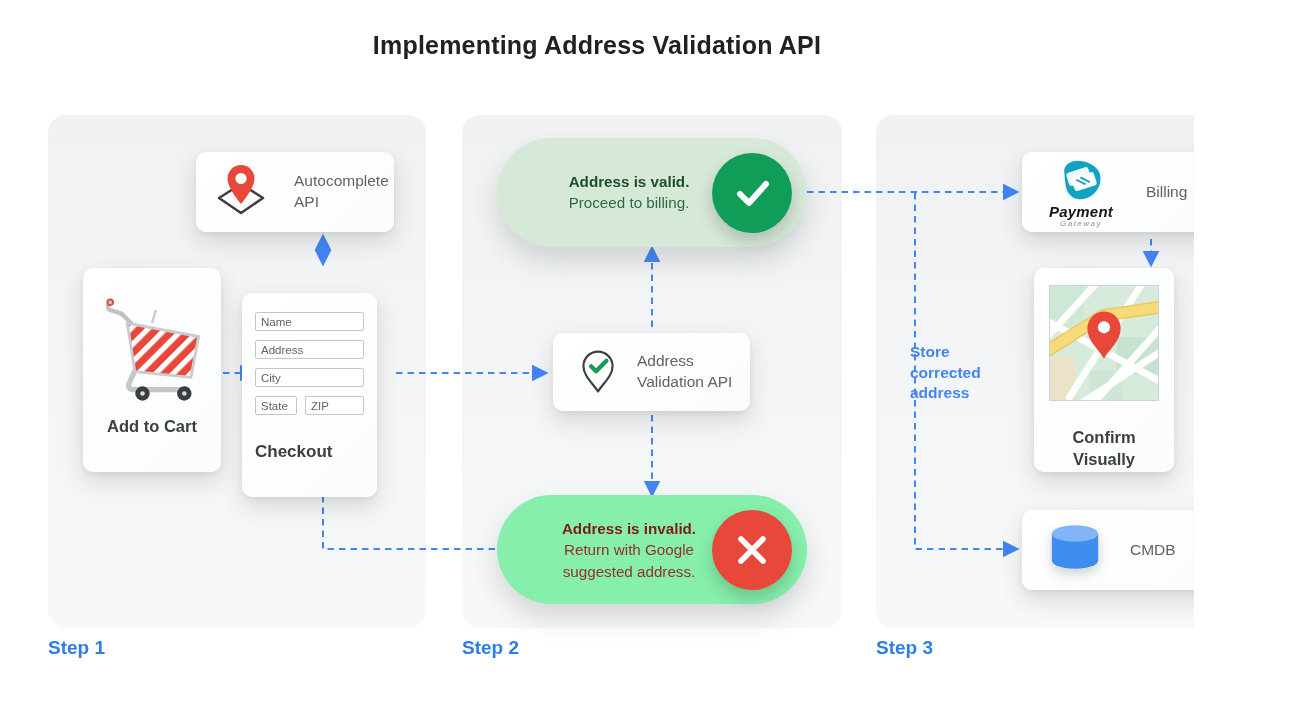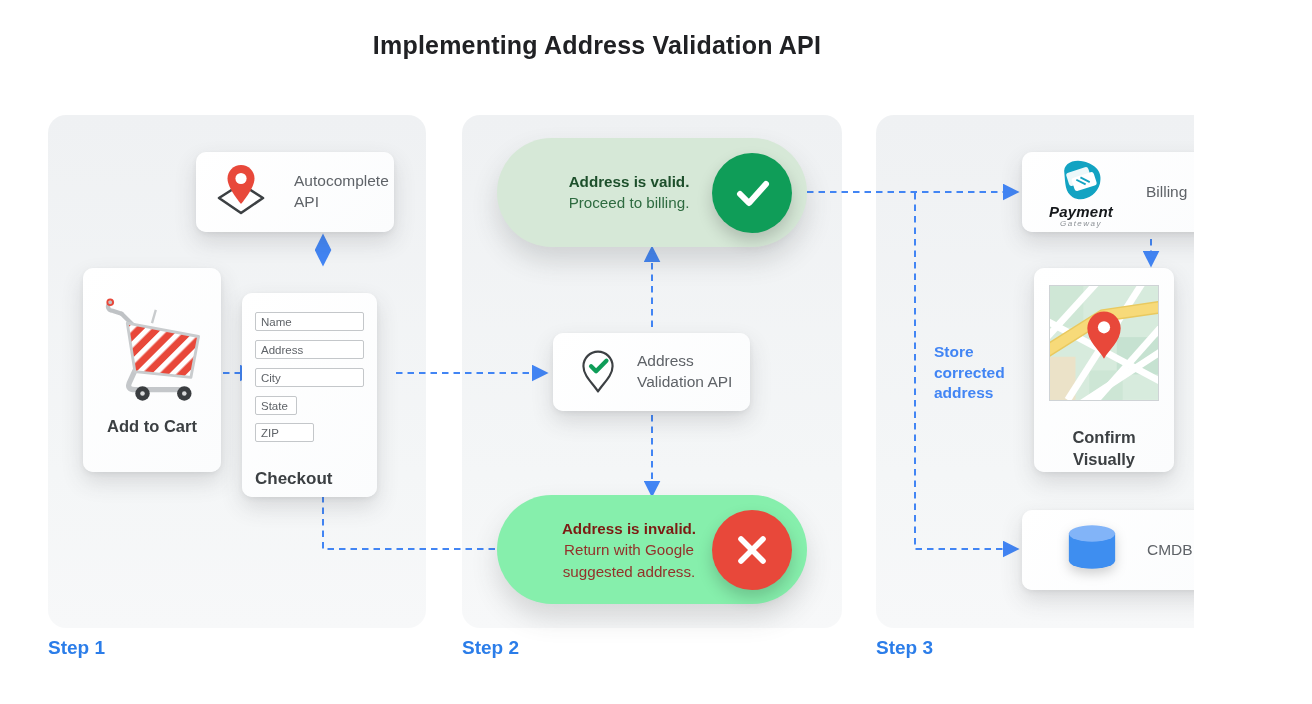--- a/index.html
+++ b/index.html
@@ -27,21 +27,21 @@
   
   .autocomplete-card{left:196px;top:152px;width:198px;height:80px;padding-left:20px;gap:28px;box-sizing:border-box;}
   .cart-card{left:83px;top:268px;width:138px;height:204px;display:flex;flex-direction:column;align-items:center;}
   .cart-card .icon-area{flex:1;display:flex;align-items:center;justify-content:center;padding-top:6px;}
   .cart-card .bold-label{margin-bottom:36px;}
   .checkout-card{left:242px;top:268px;width:135px;height:204px;box-sizing:border-box;padding:19px 13px 0;margin-top:25px;}
   .fields{display:flex;flex-direction:column;gap:9px;}
   .field{box-sizing:border-box;height:19px;border:1px solid #c4c7ca;border-radius:2px;background:#fff;
     font-family:"Liberation Sans",sans-serif;font-size:11.5px;color:#5f6368;padding:0 0 0 5px;outline:none;}
   .field::placeholder{color:#5f6368;opacity:1;}
-  .field-row{display:flex;gap:8px;flex-direction:column;}
+  .field-row{display:flex;gap:8px;}
   .field-state{width:42px;} .field-zip{width:59px;}
   .checkout-card .bold-label{text-align:left;margin-top:27px;font-size:17px;}
 
   
   .pill{position:absolute;left:497px;width:310px;height:109px;border-radius:55px;
     box-shadow:0 14px 26px rgba(60,64,67,.18);}
   .valid-pill{top:138px;background:#d6e8d7;}
   .invalid-pill{top:495px;background:#86efac;}
   .pill-text{position:absolute;left:34px;width:196px;top:50%;transform:translateY(-50%);
     text-align:center;font-size:15.2px;line-height:1.42;}
@@ -58,22 +58,22 @@
 
   
   .billing-card{left:1022px;top:152px;width:199px;height:80px;padding-left:16px;gap:22px;box-sizing:border-box;}
   .logo-block{display:flex;flex-direction:column;align-items:center;width:86px;}
   .logo-title{font-size:15px;font-weight:800;font-style:italic;color:#15181b;margin-top:-2px;letter-spacing:.2px;}
   .logo-sub{font-size:8px;font-style:italic;color:#8a8f94;letter-spacing:1.5px;margin-top:-1px;}
   .confirm-card{left:1034px;top:268px;width:140px;height:204px;box-sizing:border-box;padding-top:17px;
     display:flex;flex-direction:column;align-items:center;}
   .map-frame{width:110px;height:116px;border:1px solid #cfd3d6;box-sizing:border-box;}
   .confirm-card .bold-label{margin-top:25px;text-align:center;width:90px;line-height:1.35;}
-  .cmdb-card{left:1022px;top:510px;width:199px;height:80px;padding-left:41px;gap:26px;box-sizing:border-box;text-align:center;}
-  .store-note{position:absolute;left:934px;top:342px;width:98px;font-size:15.5px;font-weight:700;
+  .cmdb-card{left:1022px;top:510px;width:199px;height:80px;padding-left:24px;gap:26px;box-sizing:border-box;text-align:center;}
+  .store-note{position:absolute;left:910px;top:342px;width:98px;font-size:15.5px;font-weight:700;
     color:#4285f4;line-height:1.33;}
 
   .arrows{position:absolute;left:0;top:0;pointer-events:none;}
 </style>
 </head>
 <body>
 
 <div id="canvas">
 
   <div class="page-title">Implementing Address Validation API</div>

